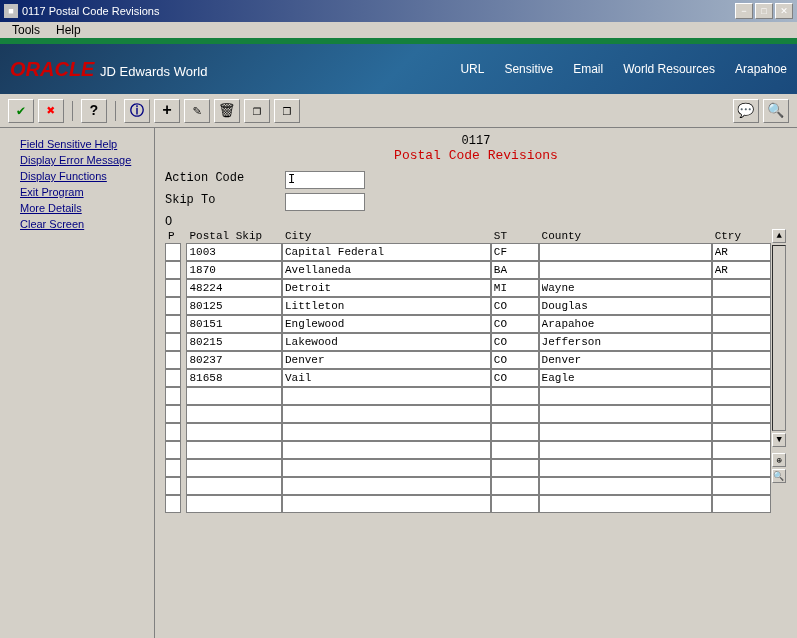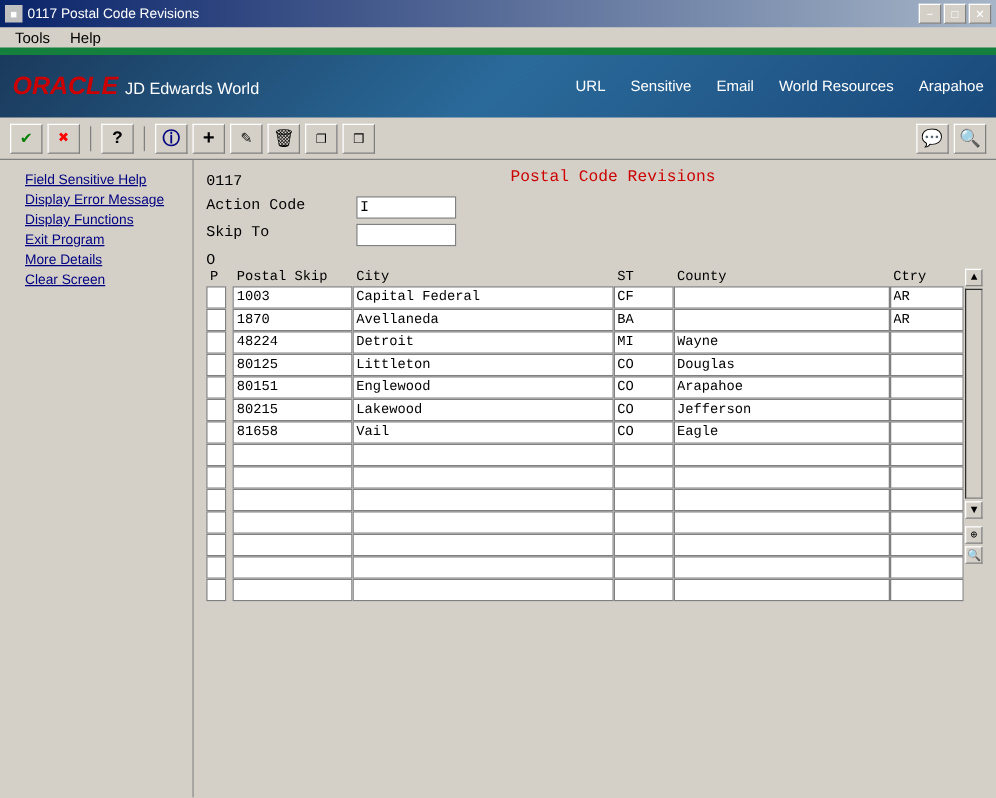--- a/index.html
+++ b/index.html
@@ -141,20 +141,21 @@
       font-family: 'Courier New', monospace;
     }
     .screen-id {
       font-size: 12px;
       font-family: 'Courier New', monospace;
     }
     .header-row {
       display: flex;
       align-items: center;
       margin-bottom: 2px;
+      flex-direction: column;
     }
 
     
     .data-table {
       width: 100%;
       border-collapse: collapse;
       font-size: 11px;
       font-family: 'Courier New', monospace;
     }
     .data-table th {
@@ -348,20 +349,28 @@
             <tr>
               <td class="col-p"><input type="text" style="width: 16px;"></td>
               <td class="col-postal"><input type="text" value="80215" style=""></td>
               <td class="col-city"><input type="text" value="Lakewood" style=""></td>
               <td class="col-st"><input type="text" value="CO" style=""></td>
               <td class="col-county"><input type="text" value="Jefferson" style=""></td>
               <td class="col-ctry"><input type="text" style=""></td>
             </tr>
             <tr>
               <td class="col-p"><input type="text" style="width: 16px;"></td>
+              <td class="col-postal"><input type="text" value="80237" style=""></td>
+              <td class="col-city"><input type="text" value="Denver" style=""></td>
+              <td class="col-st"><input type="text" value="CO" style=""></td>
+              <td class="col-county"><input type="text" value="Denver" style=""></td>
+              <td class="col-ctry"><input type="text" style=""></td>
+            </tr>
+            <tr>
+              <td class="col-p"><input type="text" style="width: 16px;"></td>
               <td class="col-postal"><input type="text" value="81658" style=""></td>
               <td class="col-city"><input type="text" value="Vail" style=""></td>
               <td class="col-st"><input type="text" value="CO" style=""></td>
               <td class="col-county"><input type="text" value="Eagle" style=""></td>
               <td class="col-ctry"><input type="text" style=""></td>
             </tr>
             <tr>
               <td class="col-p"><input type="text" style="width: 16px;"></td>
               <td class="col-postal"><input type="text" style=""></td>
               <td class="col-city"><input type="text" style=""></td>

